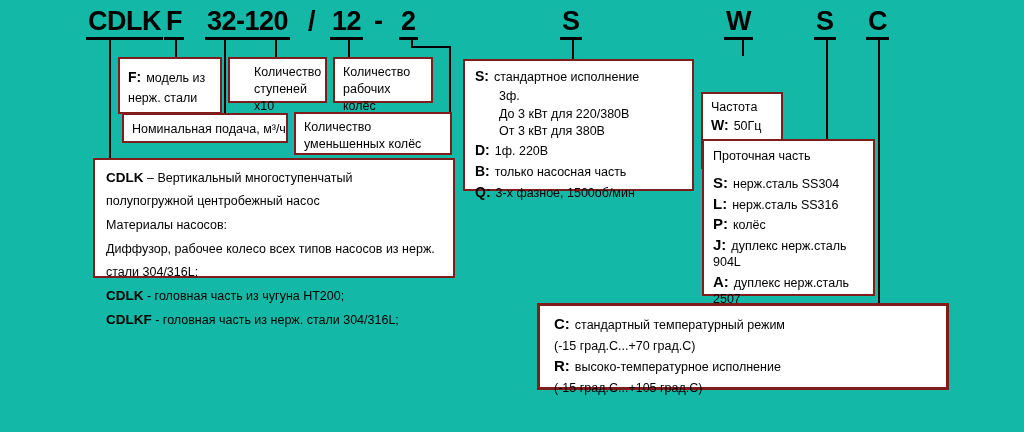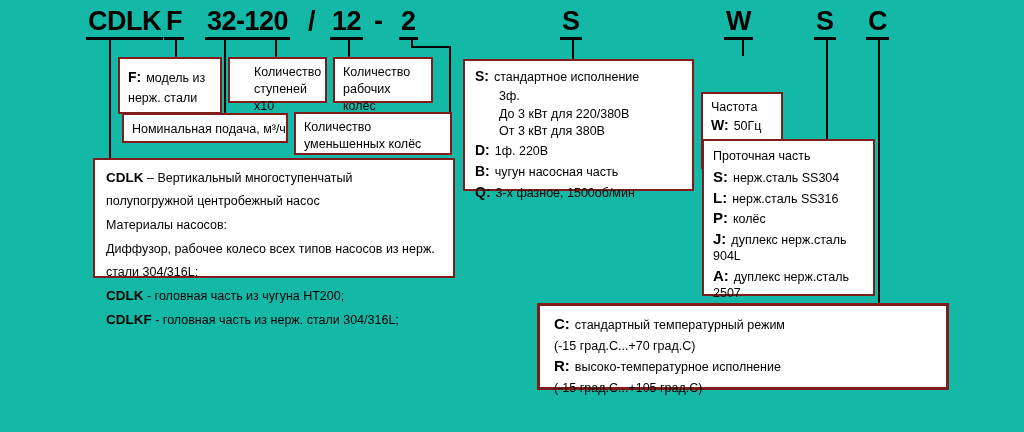--- a/index.html
+++ b/index.html
@@ -22,21 +22,21 @@
   #box-stages{left:228px;top:57px;width:99px;height:46px;padding:5px 5px 0 24px;line-height:17px;}
   #box-impellers{left:333px;top:57px;width:100px;height:46px;padding:5px 5px 0 8px;line-height:17px;}
   #box-flow{left:122px;top:113px;width:166px;height:30px;padding:6px 2px 0 8px;white-space:nowrap;}
   #box-reduced{left:294px;top:112px;width:158px;height:43px;padding:5px 5px 0 8px;line-height:17px;}
   #box-cdlk{left:93px;top:158px;width:362px;height:120px;padding:6px 12px 0 11px;line-height:23px;}
   #box-power{left:463px;top:59px;width:231px;height:132px;padding:5px 5px 0 10px;}
   #box-power .ln{line-height:20px;}
   #box-power .ln.ind{line-height:16.5px;padding-left:24px;}
   #box-freq{left:701px;top:56px;width:82px;height:77px;padding:4px 2px 0 8px;line-height:18px;margin-top:36px;}
   #box-flowpath{left:702px;top:139px;width:173px;height:157px;padding:6px 4px 0 9px;}
-  #box-flowpath .ttl{line-height:18px;margin-bottom:4px;}
+  #box-flowpath .ttl{line-height:18px;margin-bottom:10px;}
   #box-flowpath .ln{line-height:16.5px;margin-top:3px;}
   #box-flowpath .b{font-size:15px;}
   #box-temp{left:537px;top:303px;width:412px;height:87px;padding:8px 6px 8px 14px;line-height:20px;}
   #box-temp .b{font-size:15px;}
   .ttl{display:block;}
 </style>
 </head>
 <body>
 
 <div id="canvas">
@@ -90,21 +90,21 @@
     <div><span class="bb">CDLK</span><span> - головная часть из чугуна HT200;</span></div>
     <div><span class="bb">CDLKF</span><span> - головная часть из нерж. стали 304/316L;</span></div>
   </div>
 
   <div class="box" id="box-power">
     <div class="ln"><span class="b">S:</span><span>стандартное исполнение</span></div>
     <div class="ln ind"><span class="b"></span><span>3ф.</span></div>
     <div class="ln ind"><span class="b"></span><span>До 3 кВт для 220/380В</span></div>
     <div class="ln ind"><span class="b"></span><span>От 3 кВт для 380В</span></div>
     <div class="ln"><span class="b">D:</span><span>1ф. 220В</span></div>
-    <div class="ln"><span class="b">B:</span><span>чугун насосная часть</span></div>
+    <div class="ln"><span class="b">B:</span><span>только насосная часть</span></div>
     <div class="ln"><span class="b">Q:</span><span>3-х фазное, 1500об/мин</span></div>
   </div>
 
   <div class="box" id="box-freq">
     <span class="ttl">Частота</span>
     <div><span class="b">W:</span><span>50Гц</span></div>
     <div><span class="b"></span><span>(прайс)</span></div>
     <div><span class="b">L:</span><span>60Гц</span></div>
   </div>
 

